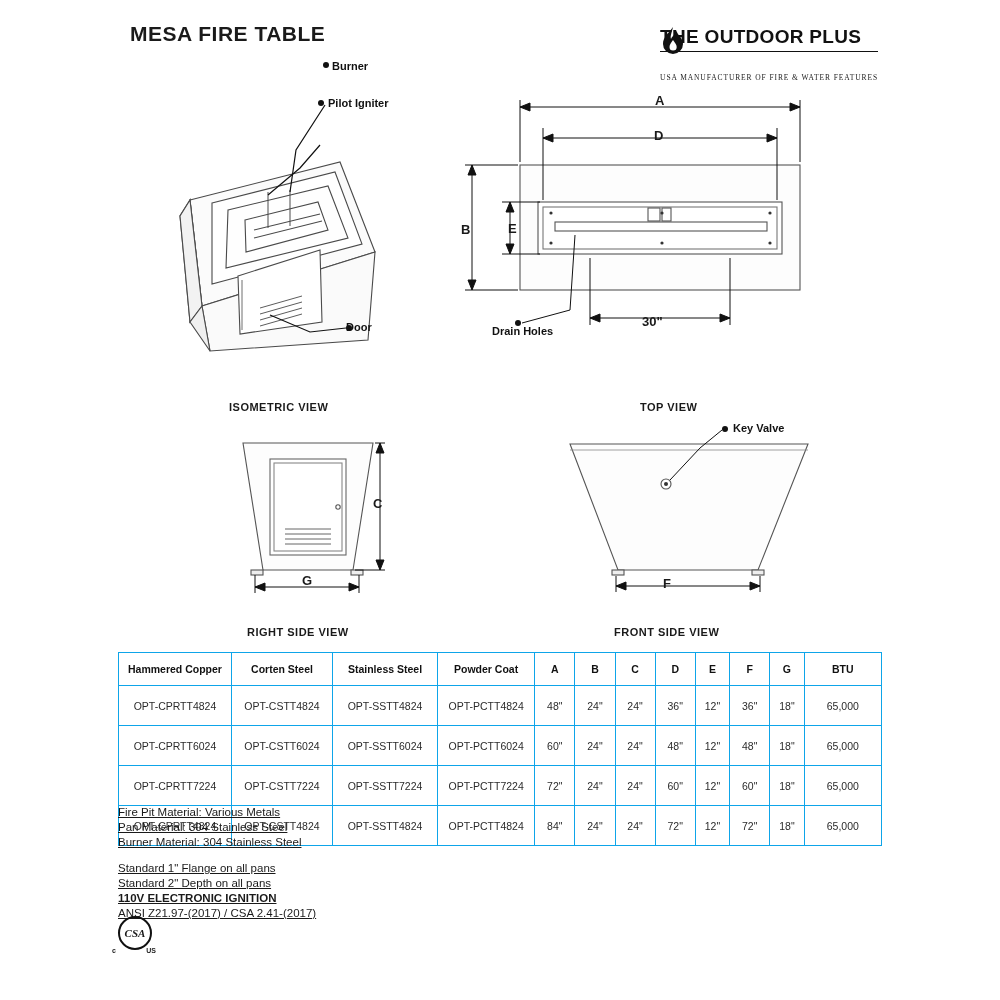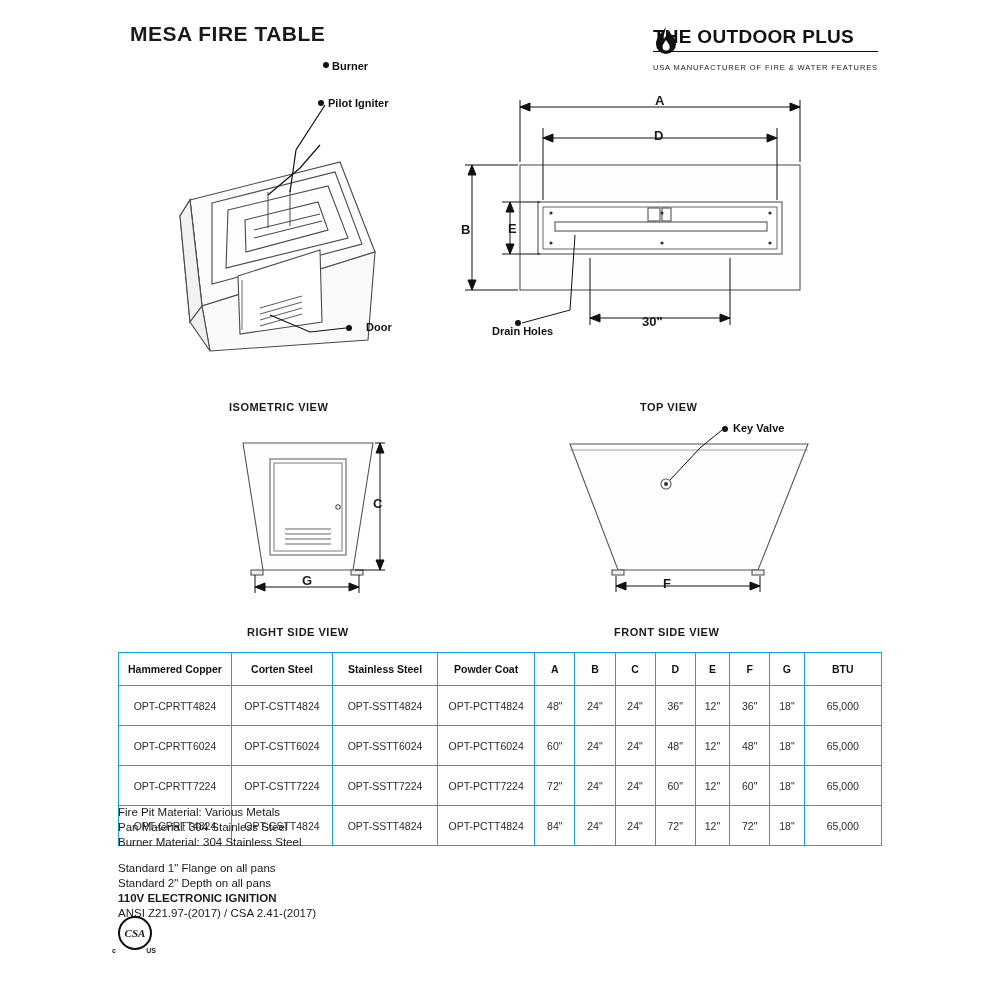--- a/index.html
+++ b/index.html
@@ -14,21 +14,21 @@
   .page{position:absolute;inset:0;}
 
   
   .title{
     position:absolute;left:130px;top:22px;
     font-size:21px;font-weight:bold;letter-spacing:.5px;
   }
   .brand{position:absolute;right:122px;top:26px;text-align:left;}
   .brand-row{display:flex;align-items:center;gap:8px;}
   .brand-name{font-size:19px;font-weight:bold;letter-spacing:.3px;color:#111;}
-  .brand-sub{font-size:7.5px;letter-spacing:.9px;color:#222;margin-top:11px;text-align:center;}
+  .brand-sub{font-size:7.5px;letter-spacing:.9px;color:#222;margin-top:21px;text-align:center;font-family:Liberation Serif, serif;}
   .brand-rule{height:1px;background:#111;margin-top:3px;}
 
   
   .lbl{position:absolute;font-size:11px;font-weight:bold;color:#111;white-space:nowrap;}
   .viewname{position:absolute;font-size:11px;font-weight:bold;letter-spacing:.5px;white-space:nowrap;margin-top:12px;}
   .dim{position:absolute;font-size:13px;font-weight:bold;}
 
   svg{position:absolute;left:0;top:0;overflow:visible;}
 
   
@@ -36,21 +36,21 @@
     position:absolute;left:118px;top:652px;width:764px;
     border-collapse:collapse;font-size:10.5px;
   }
   .spec-table th,.spec-table td{
     border:1px solid #0ea5e9;text-align:center;color:#2b2b2b;
   }
   .spec-table th{height:30px;font-weight:bold;font-size:10.5px;color:#111;}
   .spec-table td{height:37px;font-weight:normal;}
 
   
-  .notes{position:absolute;left:118px;top:805px;font-size:11.5px;line-height:15px;color:#1a1a1a;}
+  .notes{position:absolute;left:118px;top:805px;font-size:11.5px;line-height:15px;color:#1a1a1a;text-decoration:underline;}
   .notes .b{font-weight:bold;}
   .notes-block{margin-bottom:11px;}
   .csa{position:absolute;left:118px;top:916px;}
   .csa-mark{
     width:30px;height:30px;border-radius:50%;
     border:2.5px solid #111;display:flex;align-items:center;justify-content:center;
     font-size:11px;font-weight:bold;font-family:"Liberation Serif",serif;font-style:italic;
   }
   .csa-sub{position:absolute;left:-6px;top:31px;width:44px;display:flex;justify-content:space-between;font-size:7px;font-weight:bold;}
   .footer{position:absolute;left:118px;top:955px;font-size:11.5px;line-height:15px;}
@@ -111,21 +111,21 @@
       <path d="M140 152 L146 110 L175 65"></path>
       <path d="M118 155 L150 128 L170 105"></path>
       <path d="M120 275 L160 292 L196 288"></path>
     </g>
     <circle cx="176" cy="25" r="3" fill="#111"></circle>
     <circle cx="171" cy="63" r="3" fill="#111"></circle>
     <circle cx="199" cy="288" r="3" fill="#111"></circle>
   </svg>
   <div class="lbl" style="left:332px;top:60px;">Burner</div>
   <div class="lbl" style="left:328px;top:97px;">Pilot Igniter</div>
-  <div class="lbl" style="left:366px;top:321px;">Door</div>
+  <div class="lbl" style="left:346px;top:321px;">Door</div>
   <div class="viewname" style="left:229px;top:389px;">ISOMETRIC VIEW</div>
 
   <svg width="470" height="330" style="left:430px;top:80px;">
     <g stroke="#555" stroke-width="1.1" fill="none">
       <rect x="90" y="85" width="280" height="125" fill="#fdfdfd"></rect>
       <rect x="108" y="122" width="244" height="52" fill="#fff"></rect>
       <rect x="113" y="127" width="234" height="42" fill="#fff" stroke="#777"></rect>
 
       <rect x="125" y="142" width="212" height="9" fill="#fff" stroke="#555"></rect>
       <rect x="218" y="128" width="12" height="13" fill="#fff" stroke="#555"></rect>

